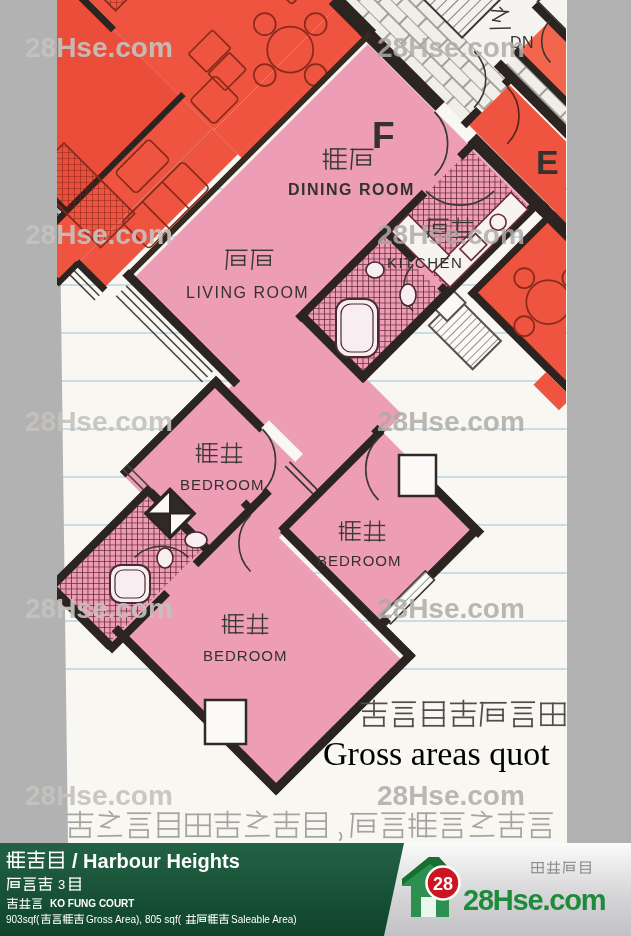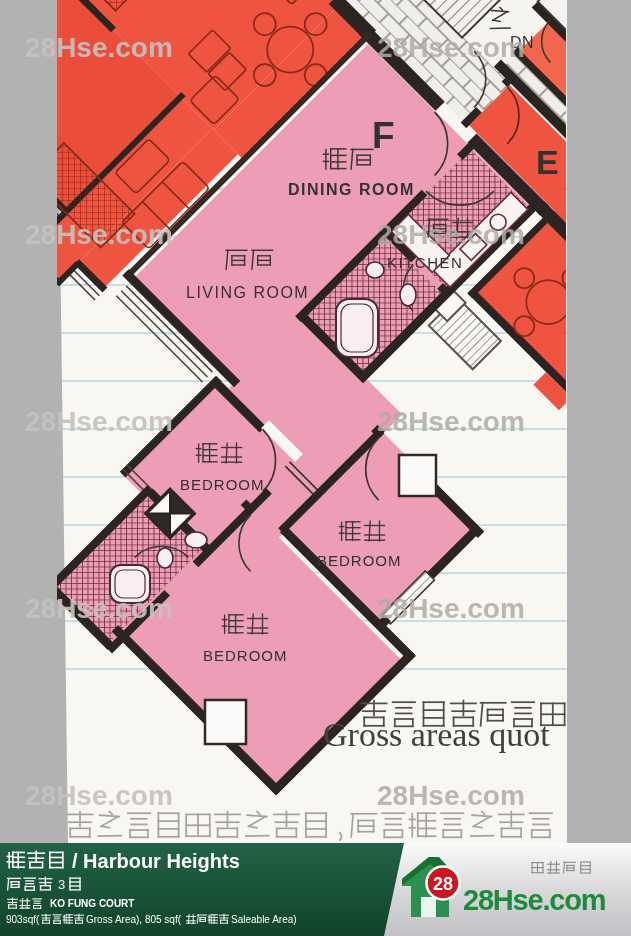--- a/index.html
+++ b/index.html
@@ -538,21 +538,21 @@
 <div class="lbl" style="left:387px;top:245px;font-size:15px;font-weight:normal;letter-spacing:1.5px;margin-top:9px;">KITCHEN</div>
 <div class="lbl" style="left:180px;top:476px;font-size:15px;font-weight:normal;letter-spacing:1px;">BEDROOM</div>
 <div class="lbl" style="left:317px;top:552px;font-size:15px;font-weight:normal;letter-spacing:1px;">BEDROOM</div>
 <div class="lbl" style="left:203px;top:647px;font-size:15px;font-weight:normal;letter-spacing:1px;">BEDROOM</div>
 <div class="lbl" style="left:510px;top:34px;font-size:16px;font-weight:normal;letter-spacing:0.5px;">DN</div>
 
 <div class="lbl" style="left:372px;top:115px;font-size:37px;font-weight:bold;">F</div>
 
 <div class="lbl" style="left:536px;top:143px;font-size:34px;font-weight:bold;">E</div>
 
-<div class="lbl" style="left:323px;top:716px;font-size:34px;font-family:'Liberation Serif',serif;color:#404040;">Gross areas quot</div>
+<div class="lbl" style="left:323px;top:735px;font-size:34px;font-family:'Liberation Serif',serif;color:#000000;">Gross areas quot</div>
 
 <div class="wm" style="left:25px;top:32px;color:rgba(196,193,191,0.92);">28Hse.com</div>
 <div class="wm" style="left:377px;top:32px;">28Hse.com</div>
 <div class="wm" style="left:25px;top:219px;color:rgba(196,193,191,0.92);">28Hse.com</div>
 <div class="wm" style="left:377px;top:219px;">28Hse.com</div>
 <div class="wm" style="left:25px;top:406px;color:rgba(196,193,191,0.92);">28Hse.com</div>
 <div class="wm" style="left:377px;top:406px;">28Hse.com</div>
 <div class="wm" style="left:25px;top:593px;color:rgba(196,193,191,0.92);">28Hse.com</div>
 <div class="wm" style="left:377px;top:593px;">28Hse.com</div>
 <div class="wm" style="left:25px;top:780px;color:rgba(196,193,191,0.92);">28Hse.com</div>

